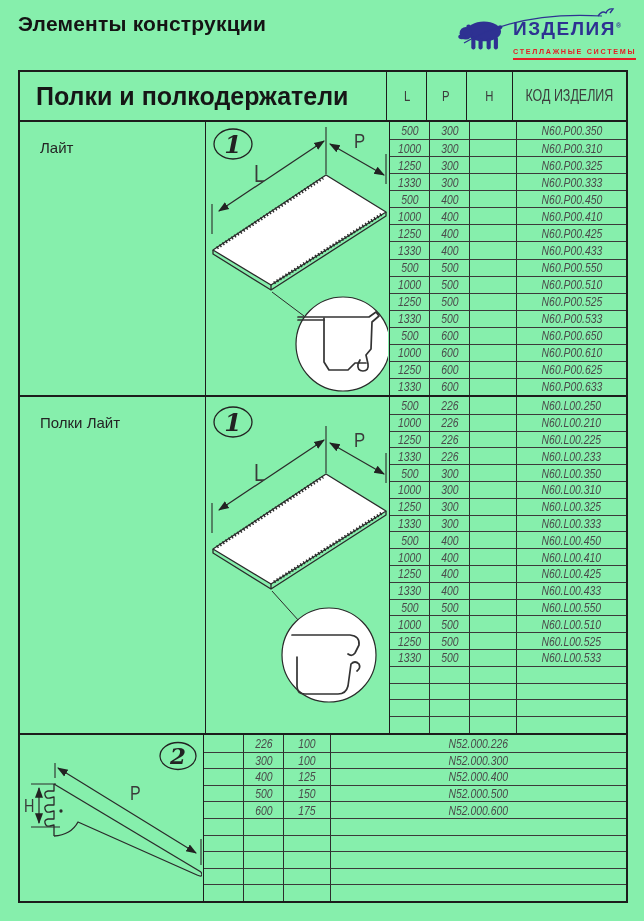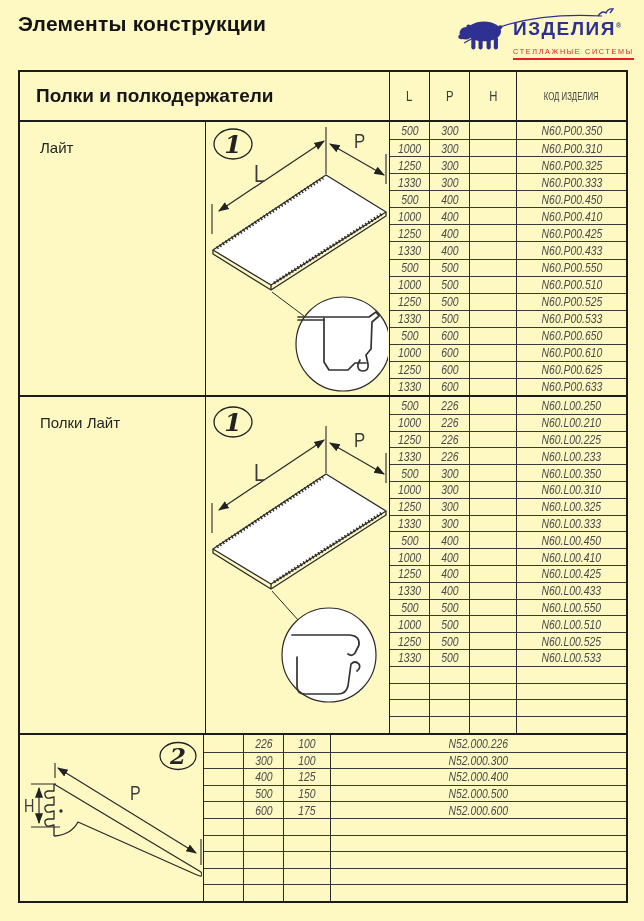--- a/index.html
+++ b/index.html
@@ -1,39 +1,39 @@
 <!DOCTYPE html>
 <html><head>
 <meta charset="utf-8">
 <style>
   html,body{margin:0;padding:0;background:#fff;}
-  .page{position:relative;width:644px;height:921px;background:#fef9c3;overflow:hidden;
+  .page{position:relative;width:644px;height:921px;background:#86efac;overflow:hidden;
         font-family:"Liberation Sans",sans-serif;color:#1a1a1a;}
   .page-title{position:absolute;left:18px;top:12px;font-size:21px;font-weight:700;
         letter-spacing:.2px;color:#141414;margin:0;}
   
   .logo{position:absolute;right:16px;top:5px;width:172px;height:54px;}
   .logo-bear{position:absolute;left:0;top:8px;}
   .logo-text{position:absolute;left:57px;top:13px;}
   .logo-brand{font-size:19px;font-weight:700;letter-spacing:1.5px;white-space:nowrap;}
   .logo-reg{font-size:7px;vertical-align:super;letter-spacing:0;}
-  .logo-tagline{display:inline-block;font-size:7.2px;font-weight:400;letter-spacing:1.7px;
+  .logo-tagline{display:inline-block;font-size:7.2px;font-weight:700;letter-spacing:1.7px;
         padding-bottom:2px;border-bottom:2px solid #e31e24;margin-top:1px;white-space:nowrap;}
   .logo-swoosh{position:absolute;left:0;top:0;pointer-events:none;}
   
   .tbl{position:absolute;left:18px;top:70px;width:610px;height:833px;
        border:2px solid #1c1c1c;box-sizing:border-box;display:flex;flex-direction:column;}
   .thead{display:flex;height:48px;flex:0 0 48px;border-bottom:2px solid #1c1c1c;}
   .t-title{width:370px;box-sizing:border-box;border-right:1.5px solid #1c1c1c;
-       display:flex;align-items:center;padding-left:16px;font-size:19px;font-weight:700;color:#161616;}
+       display:flex;align-items:center;padding-left:16px;font-size:25px;font-weight:700;color:#161616;}
   .th{box-sizing:border-box;border-right:1.5px solid #1c1c1c;display:flex;align-items:center;
        justify-content:center;color:#3c3c3c;font-size:14.5px;font-weight:400;}
   .th span{transform:scaleX(.78);white-space:nowrap;display:inline-block;}
   .th-l,.th-p{width:40px;} .th-h{width:47px;}
-  .th-code{flex:1;border-right:none;font-size:10px;}
+  .th-code{flex:1;border-right:none;font-size:16px;}
   .sec{display:flex;border-bottom:2px solid #1c1c1c;box-sizing:border-box;}
   .sec--1{flex:0 0 275px;} .sec--2{flex:0 0 338px;} .sec--3{flex:1;border-bottom:none;}
   .cell-label{width:186px;box-sizing:border-box;border-right:1.5px solid #1c1c1c;
        padding:17px 0 0 20px;font-size:15px;color:#242424;}
   .cell-diagram{width:184px;box-sizing:border-box;border-right:1.5px solid #1c1c1c;
        position:relative;overflow:hidden;}
   .cell-data{flex:1;display:grid;grid-template-columns:40px 40px 47px 1fr;grid-auto-rows:1fr;font-style:italic;}
   .dc{border-right:1.5px solid #2d2d2d;border-top:1px solid #3a3a3a;display:flex;
        align-items:center;justify-content:center;font-size:13px;color:#4a4a4a;overflow:hidden;}
   .dc:nth-child(4n){border-right:none;text-align:right;}

